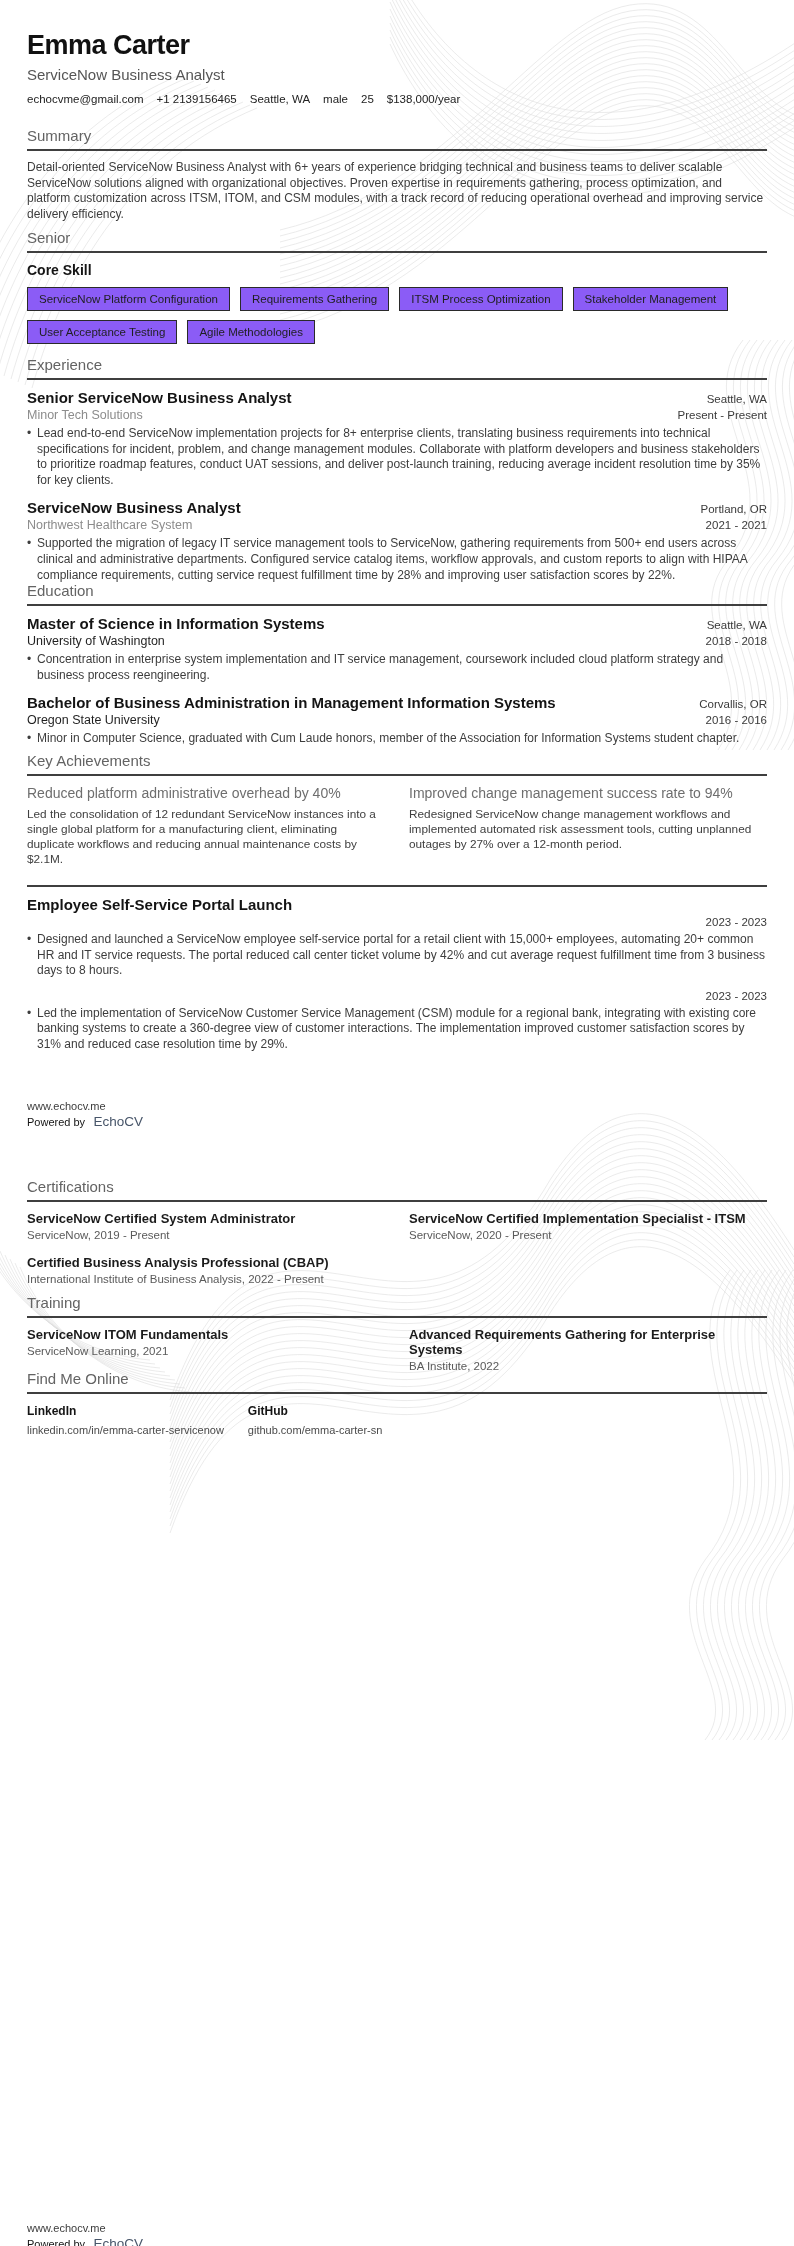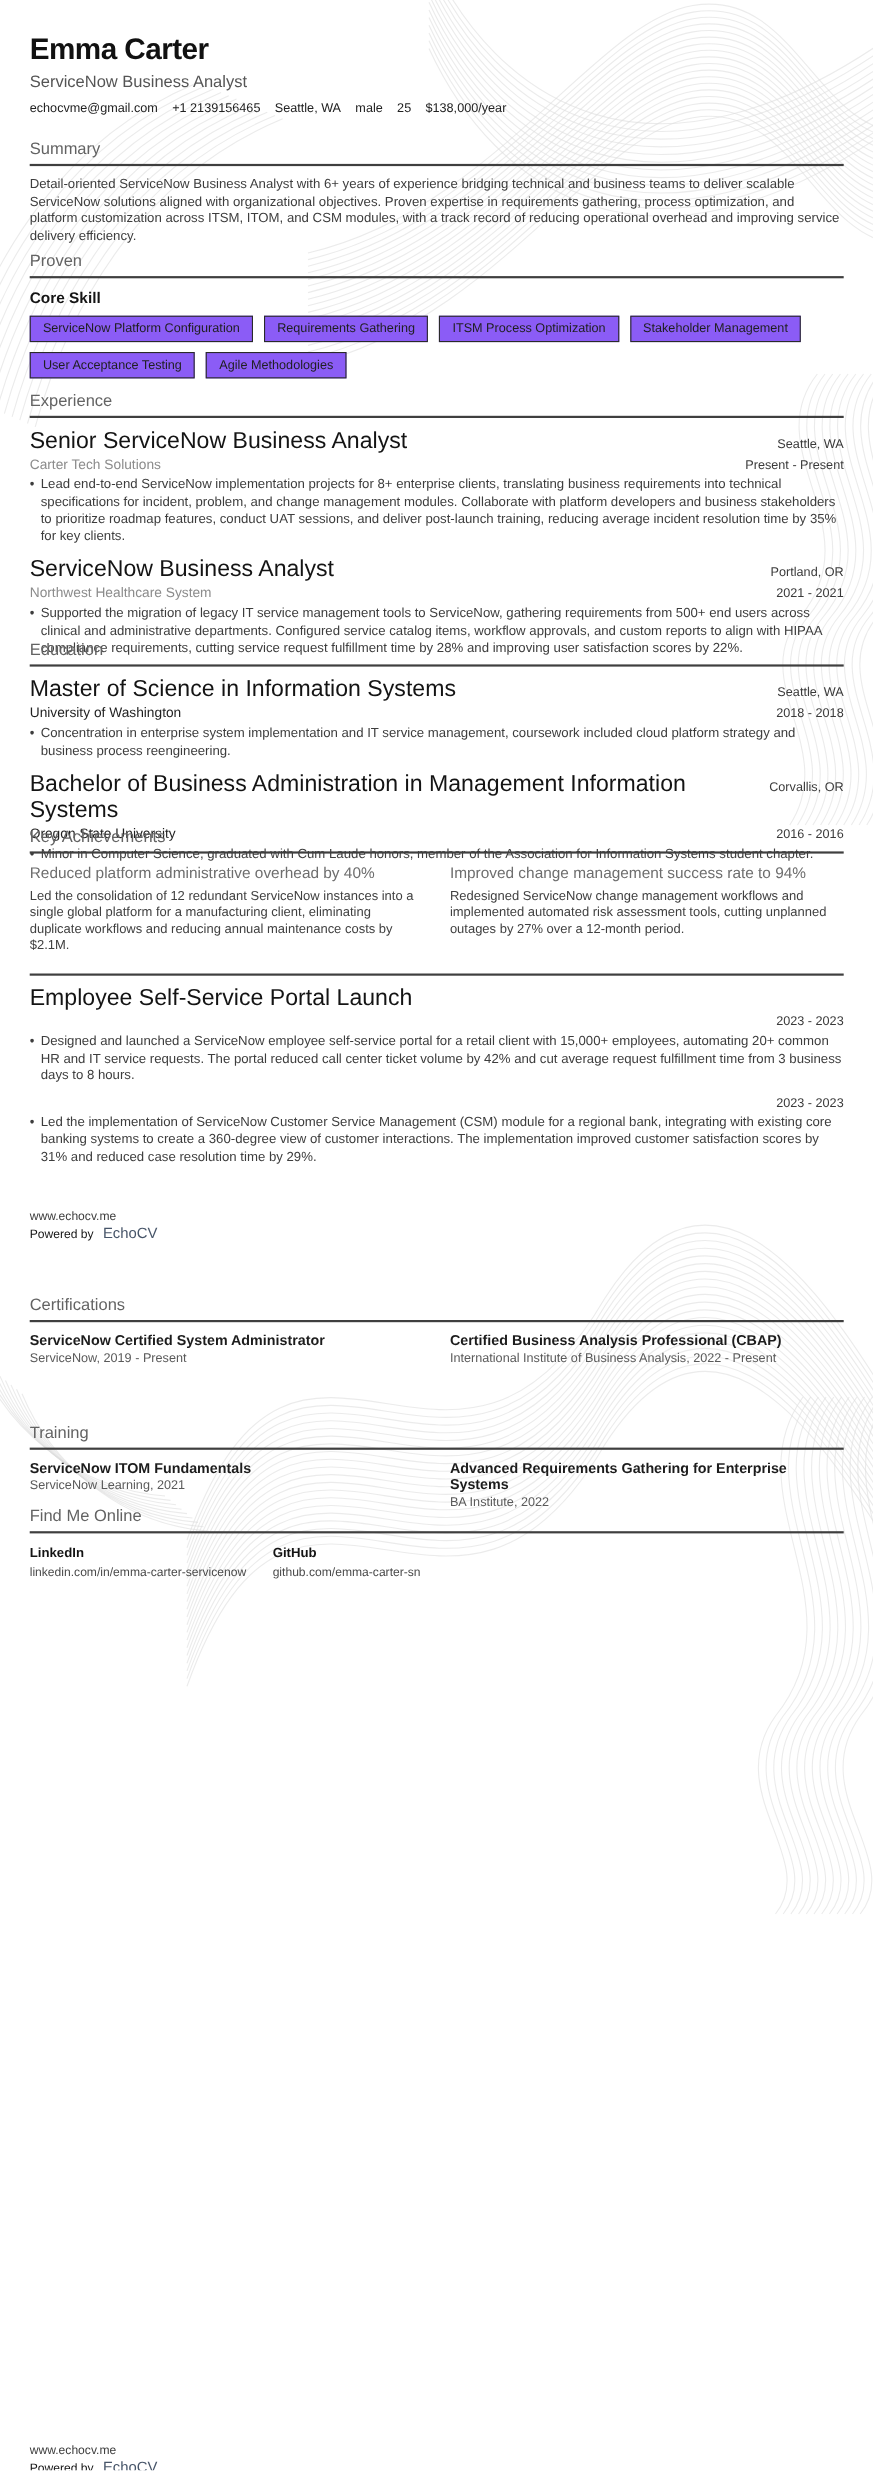--- a/index.html
+++ b/index.html
@@ -27,21 +27,21 @@
 
   
   .group-label{font-size:14px;font-weight:bold;color:#141414;margin-top:9px;}
   .pills{display:flex;flex-wrap:wrap;gap:9px 10px;margin-top:9px;}
   .pill{border:1px solid #2a2a2a;padding:5px 11px;font-size:11.5px;color:#1f1f1f;background:#8b5cf6;white-space:nowrap;}
 
   
   .entry{margin-top:9px;}
   .entry + .entry{margin-top:11px;}
   .entry-row{display:flex;justify-content:space-between;align-items:baseline;}
-  .entry-row h3{margin:0;font-size:21px;font-weight:normal;color:#141414;}
+  .entry-row h3{margin:0;font-size:15px;font-weight:bold;color:#141414;}
   .meta-right{font-size:11.5px;color:#3a3a3a;white-space:nowrap;}
   .company{font-size:12.5px;color:#8c8c8c;margin-top:2px;}
   .bullets{margin:4px 0 0 0;padding:0;list-style:none;}
   .bullets li{position:relative;padding-left:10px;font-size:12px;line-height:15.6px;color:#3d3d3d;}
   .bullets li::before{content:"•";position:absolute;left:0;top:0;color:#3d3d3d;}
   .date-line{text-align:right;font-size:11.5px;color:#3a3a3a;margin-top:3px;}
 
   
   .two-col{display:grid;grid-template-columns:1fr 1fr;column-gap:24px;row-gap:14px;margin-top:9px;}
   .ach-title{font-size:14px;color:#6e6e6e;}
@@ -188,21 +188,21 @@
     </div>
   </div>
 
   <div class="abs" style="top:127px;">
     <div class="section-title">Summary</div>
     <div class="rule"></div>
     <p class="body-text">Detail-oriented ServiceNow Business Analyst with 6+ years of experience bridging technical and business teams to deliver scalable ServiceNow solutions aligned with organizational objectives. Proven expertise in requirements gathering, process optimization, and platform customization across ITSM, ITOM, and CSM modules, with a track record of reducing operational overhead and improving service delivery efficiency.</p>
   </div>
 
   <div class="abs" style="top:229px;">
-    <div class="section-title">Proven</div>
+    <div class="section-title">Senior</div>
     <div class="rule"></div>
     <div class="group-label">Core Skill</div>
     <div class="pills">
       <span class="pill">ServiceNow Platform Configuration</span>
       <span class="pill">Requirements Gathering</span>
       <span class="pill">ITSM Process Optimization</span>
       <span class="pill">Stakeholder Management</span>
       <span class="pill">User Acceptance Testing</span>
       <span class="pill">Agile Methodologies</span>
     </div>
@@ -211,21 +211,21 @@
   <div class="abs" style="top:356px;">
     <div class="section-title">Experience</div>
     <div class="rule"></div>
 
     <div class="entry">
       <div class="entry-row">
         <h3>Senior ServiceNow Business Analyst</h3>
         <span class="meta-right">Seattle, WA</span>
       </div>
       <div class="entry-row">
-        <span class="company">Carter Tech Solutions</span>
+        <span class="company">Minor Tech Solutions</span>
         <span class="meta-right">Present - Present</span>
       </div>
       <ul class="bullets">
           <li>Lead end-to-end ServiceNow implementation projects for 8+ enterprise clients, translating business requirements into technical specifications for incident, problem, and change management modules. Collaborate with platform developers and business stakeholders to prioritize roadmap features, conduct UAT sessions, and deliver post-launch training, reducing average incident resolution time by 35% for key clients.</li>
         </ul>
     </div>
 
     <div class="entry">
       <div class="entry-row">
         <h3>ServiceNow Business Analyst</h3>
@@ -320,20 +320,24 @@
 
   <div class="abs" style="top:1178px;">
     <div class="section-title">Certifications</div>
     <div class="rule"></div>
     <div class="two-col">
       <div>
         <div class="cert-title">ServiceNow Certified System Administrator</div>
         <div class="cert-issuer">ServiceNow, 2019 - Present</div>
       </div>
       <div>
+        <div class="cert-title">ServiceNow Certified Implementation Specialist - ITSM</div>
+        <div class="cert-issuer">ServiceNow, 2020 - Present</div>
+      </div>
+      <div>
         <div class="cert-title">Certified Business Analysis Professional (CBAP)</div>
         <div class="cert-issuer">International Institute of Business Analysis, 2022 - Present</div>
       </div>
     </div>
   </div>
 
   <div class="abs" style="top:1294px;">
     <div class="section-title">Training</div>
     <div class="rule"></div>
     <div class="two-col">

